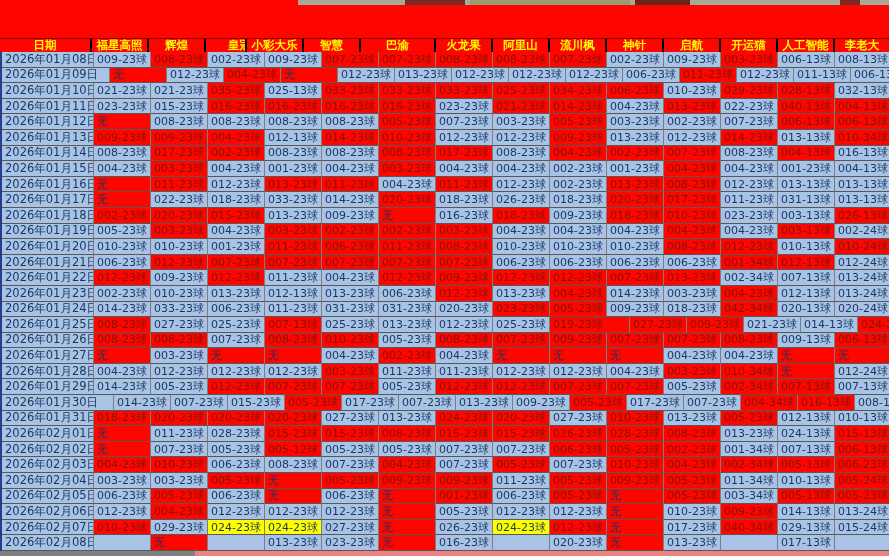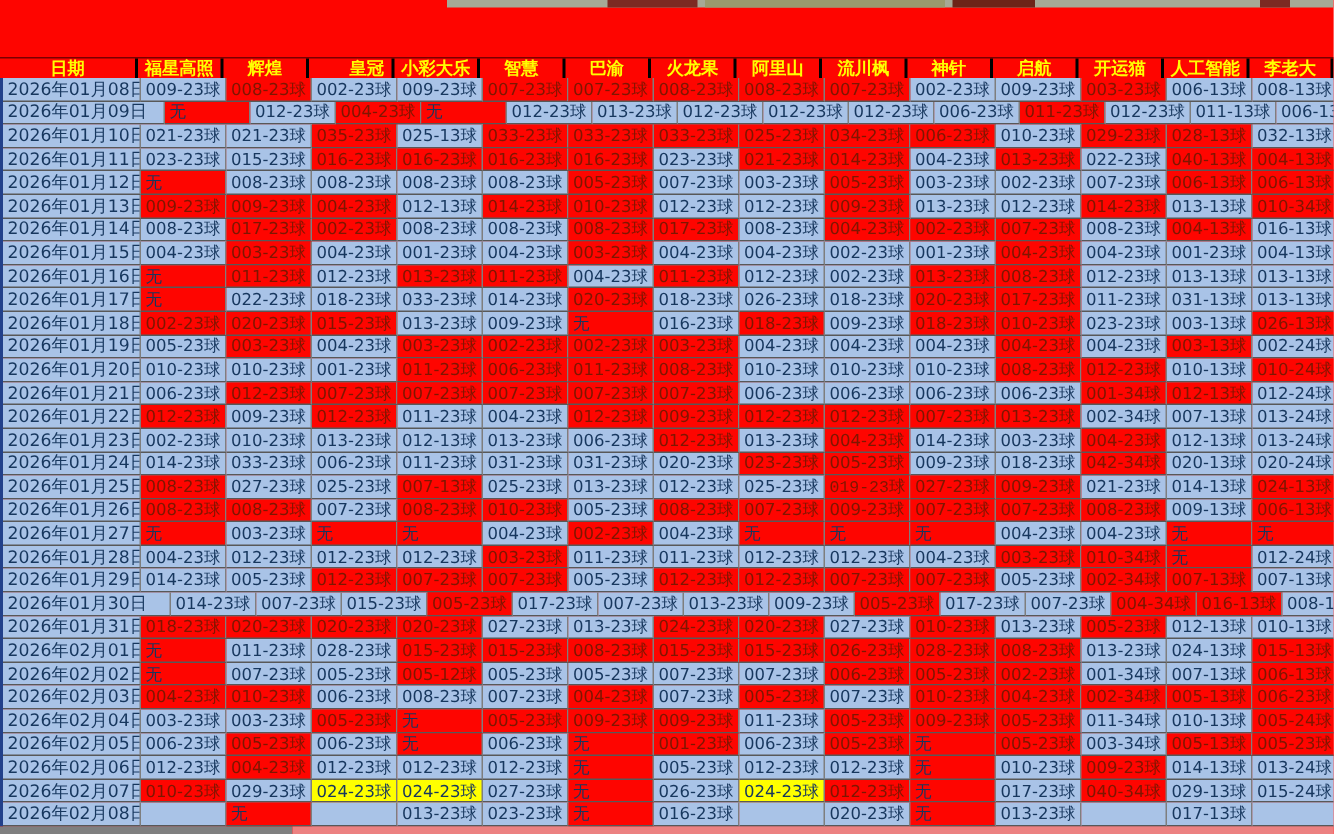--- a/index.html
+++ b/index.html
@@ -40,24 +40,24 @@
     <div class="mark" style="left:172px;width:160px;background:#9a9a6e;"></div>
     <div class="mark" style="left:337px;width:55px;background:#6d2418;"></div>
     <div class="mark" style="left:542px;width:20px;background:#7c2a22;"></div>
   </div>
 
 
   <div class="header" id="header">
       <div class="hcell" style="width: 92px;">日期</div>
       <div class="hcell" style="width: 57px;">福星高照</div>
       <div class="hcell" style="width: 57px;">辉煌</div>
-      <div class="hcell" style="width: 57px; padding-left: 22px;">皇冠</div>
+      <div class="hcell" style="width: 41px; padding-left: 22px;">皇冠</div>
       <div class="hcell" style="width: 57px;">小彩大乐</div>
       <div class="hcell" style="width: 57px;">智慧</div>
-      <div class="hcell" style="width: 57px; text-align: center;">巴渝</div>
+      <div class="hcell" style="width: 75px; text-align: center;">巴渝</div>
       <div class="hcell" style="width: 57px;">火龙果</div>
       <div class="hcell" style="width: 57px;">阿里山</div>
       <div class="hcell" style="width: 57px;">流川枫</div>
       <div class="hcell" style="width: 57px;">神针</div>
       <div class="hcell" style="width: 57px;">启航</div>
       <div class="hcell" style="width: 57px;">开运猫</div>
       <div class="hcell" style="width: 57px;">人工智能</div>
       <div class="hcell" style="width: 56px;">李老大</div>
     </div>
 
@@ -354,21 +354,21 @@
       <div class="row">
         <div class="cell date bg-b t-n" style="width: 92px;">2026年01月25日</div>
         <div class="cell bg-r t-m" style="width: 57px;">008-23球</div>
         <div class="cell bg-b t-n" style="width: 57px;">027-23球</div>
         <div class="cell bg-b t-n" style="width: 57px;">025-23球</div>
         <div class="cell bg-r t-m" style="width: 57px;">007-13球</div>
         <div class="cell bg-b t-n" style="width: 57px;">025-23球</div>
         <div class="cell bg-b t-n" style="width: 57px;">013-23球</div>
         <div class="cell bg-b t-n" style="width: 57px;">012-23球</div>
         <div class="cell bg-b t-n" style="width: 57px;">025-23球</div>
-        <div class="cell bg-r t-m" style="width: 57px; font-family: Liberation Mono, monospace;">019-23球</div>
+        <div class="cell bg-r t-m" style="width: 80px;">019-23球</div>
         <div class="cell bg-r t-m" style="width: 57px;">027-23球</div>
         <div class="cell bg-r t-m" style="width: 57px;">009-23球</div>
         <div class="cell bg-b t-n" style="width: 57px;">021-23球</div>
         <div class="cell bg-b t-n" style="width: 57px;">014-13球</div>
         <div class="cell bg-r t-m" style="width: 56px;">024-13球</div>
       </div>
       <div class="row">
         <div class="cell date bg-b t-n" style="width: 92px;">2026年01月26日</div>
         <div class="cell bg-r t-m" style="width: 57px;">008-23球</div>
         <div class="cell bg-r t-m" style="width: 57px;">008-23球</div>

